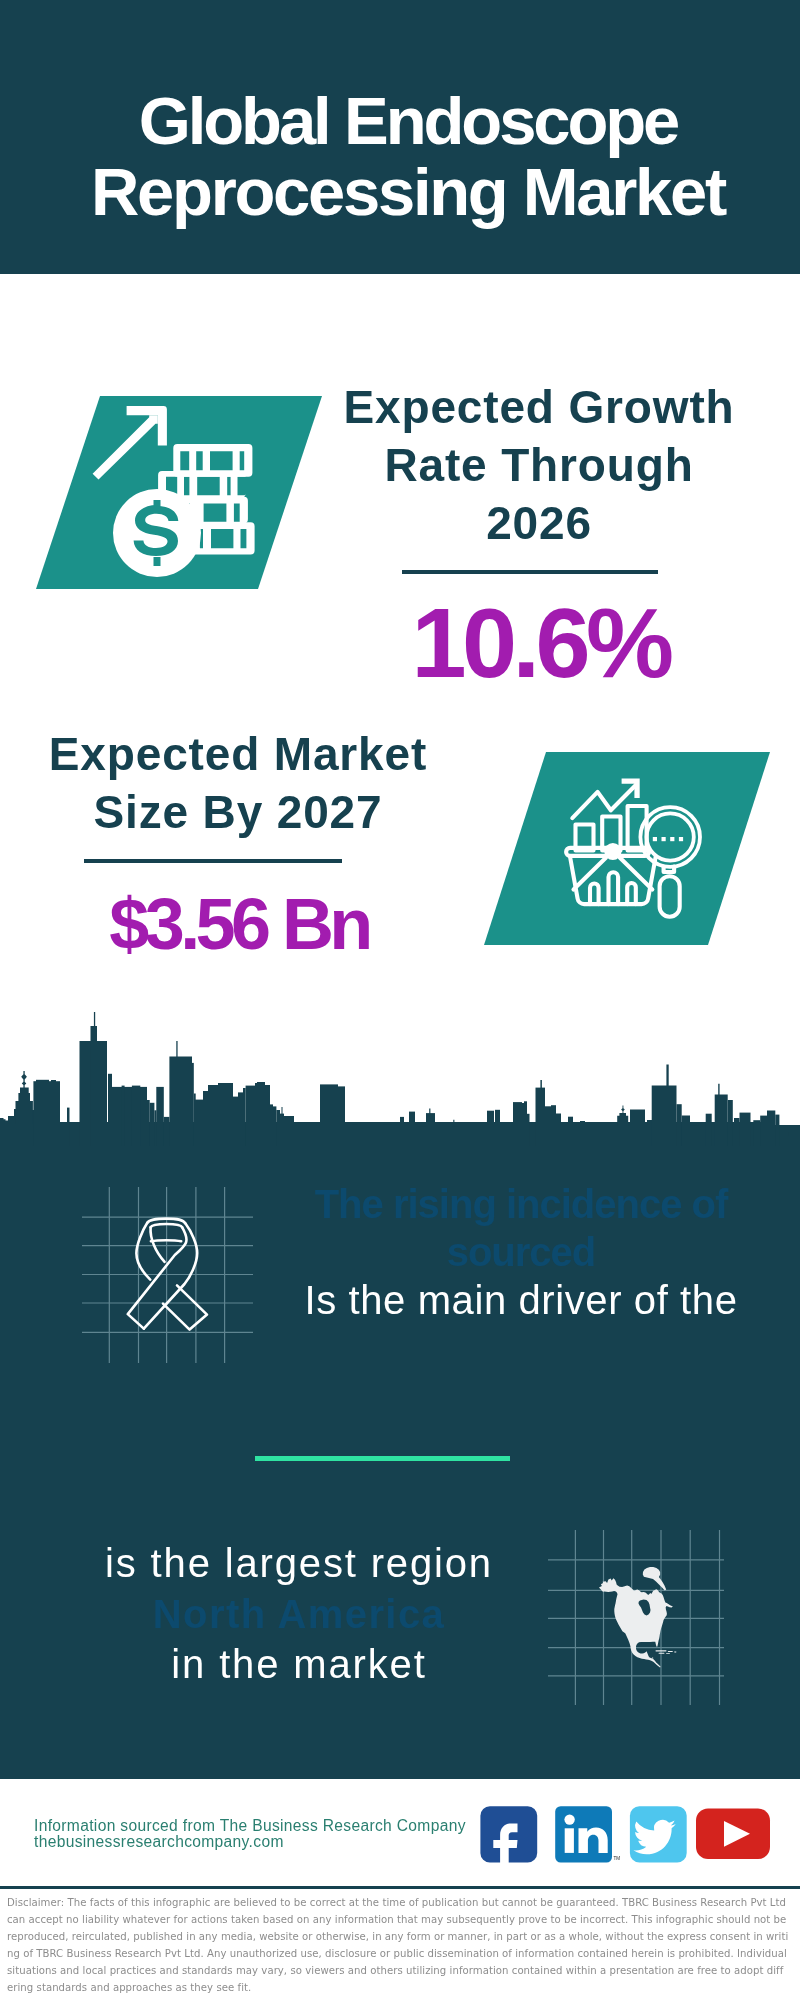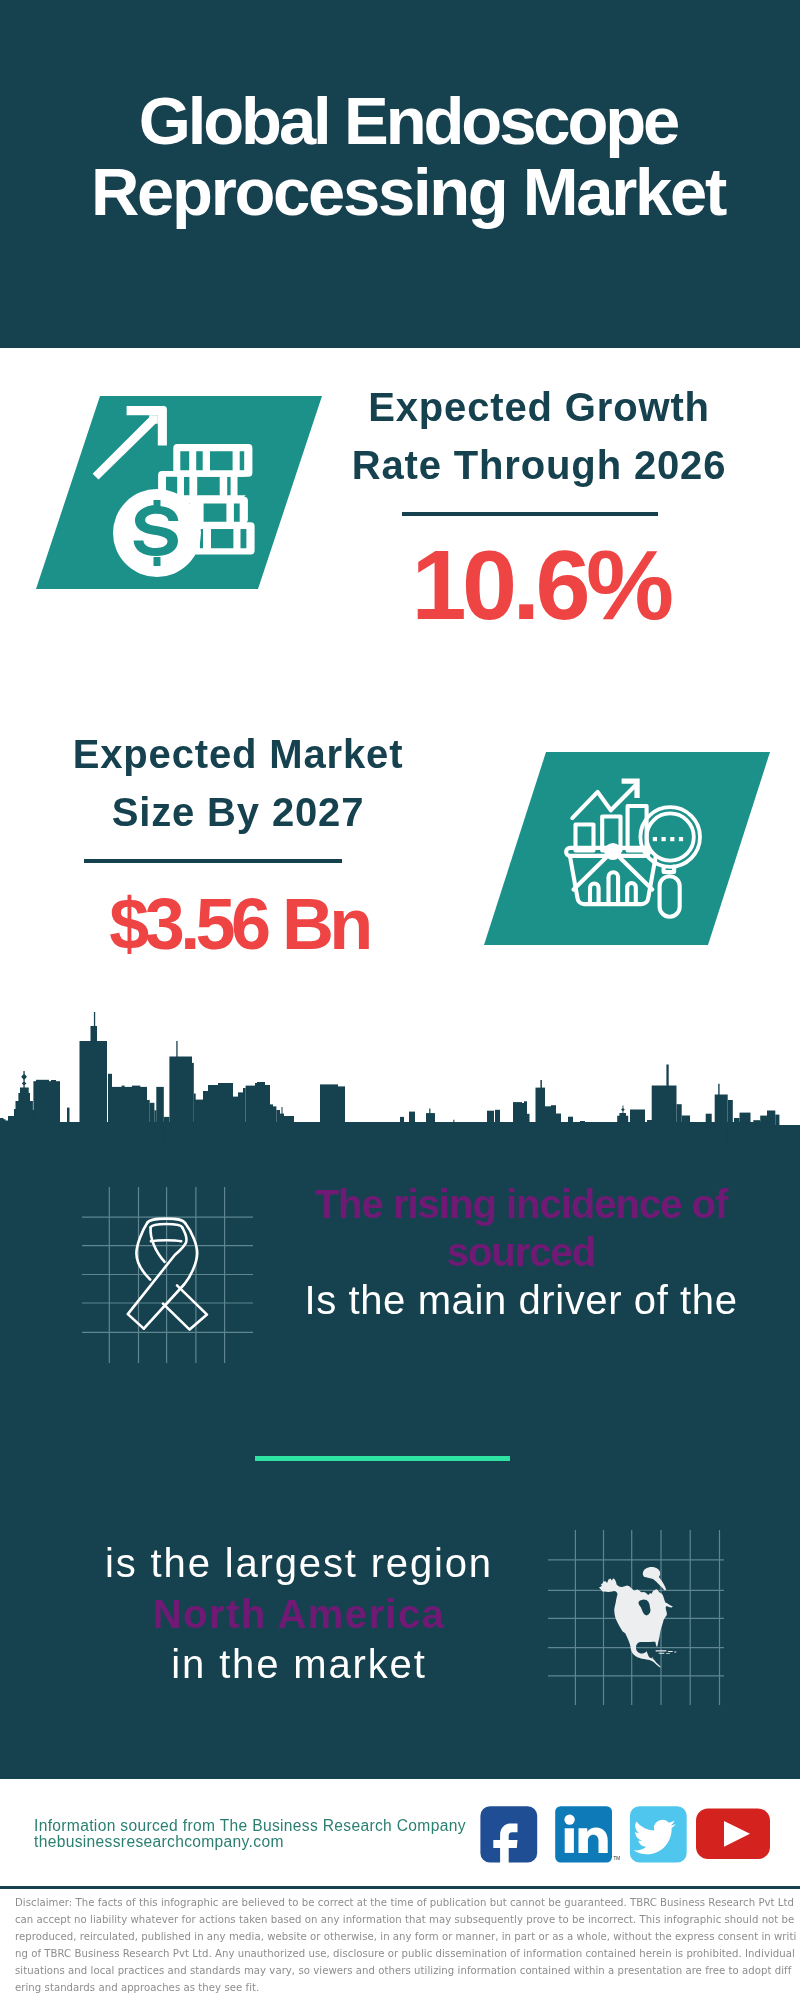--- a/index.html
+++ b/index.html
@@ -2,69 +2,69 @@
 <html><head>
 <meta charset="utf-8">
 <title>Global Endoscope Reprocessing Market</title>
 <style>
   * { margin:0; padding:0; box-sizing:border-box; }
   html,body { width:800px; height:2000px; }
   body { font-family:"Liberation Sans", sans-serif; background:#ffffff; overflow:hidden; }
   .page { position:relative; width:800px; height:2000px; background:#ffffff; overflow:hidden; }
 
   
-  .header { position:absolute; left:0; top:0; width:800px; height:348px; background:#16414f; }
+  .header { position:absolute; left:0; top:0; width:800px; height:274px; background:#16414f; }
   .header-title { position:absolute; left:8px; top:85px; width:800px; text-align:center;
       font-size:67px; font-weight:bold; color:#ffffff; line-height:71px; letter-spacing:-2.3px; }
   .header-title .l1 { letter-spacing:-3.1px; display:inline-block; }
 
   
   .para { position:absolute; }
   .para svg { display:block; }
   .icon-abs { position:absolute; left:0; top:0; width:800px; height:2000px; pointer-events:none; }
 
   
-  .stat-head { font-size:40px; font-weight:bold; color:#16414f; line-height:58px; letter-spacing:0.85px; }
+  .stat-head { font-size:46px; font-weight:bold; color:#16414f; line-height:58px; letter-spacing:0.85px; }
   .stat-rule { height:4px; background:#16414f; }
-  .stat-val { font-size:99px; font-weight:bold; color:#ef4444; line-height:84px; letter-spacing:-4.5px; }
+  .stat-val { font-size:99px; font-weight:bold; color:#a21caf; line-height:84px; letter-spacing:-4.5px; }
 
   .block-1 { position:absolute; left:339px; top:378px; width:400px; text-align:center; }
   .block-1 .stat-rule { width:256px; margin:18px auto 0; margin-left:63px; }
   .block-1 .stat-val { margin-top:27px; margin-left:3px; }
 
   .block-2 { position:absolute; left:38px; top:725px; width:400px; text-align:center; }
   .block-2 .stat-rule { width:258px; margin:18px auto 0; margin-left:46px; }
   .block-2 .stat-val { margin-top:19px; margin-left:2px; font-size:72px; letter-spacing:-4.6px; }
 
   
   .dark { position:absolute; left:0; top:1125px; width:800px; height:654px; background:#16414f; }
   .skyline { position:absolute; left:0; top:1010px; width:800px; height:136px; display:block; }
   .driver-text { position:absolute; left:291px; top:1180px; width:460px; text-align:center; }
-  .hl { color:#701a75; font-weight:bold; }
+  .hl { color:#0c4a6e; font-weight:bold; }
   .wt { color:#ffffff; }
   .driver-text .ln { font-size:40px; line-height:48.2px; }
   .driver-text .hl { letter-spacing:-1.0px; }
   .driver-text .wt { letter-spacing:0.6px; }
   .mid-rule { position:absolute; left:255px; top:1456px; width:255px; height:5px; background:#2fe3a2; }
 
   
   .region-text { position:absolute; left:54px; top:1538px; width:490px; text-align:center; }
   .region-text .ln { font-size:40px; line-height:50.5px; }
   .region-text .hl { letter-spacing:1.4px; }
   .region-text .wt { letter-spacing:1.85px; }
 
   
   .src-text { position:absolute; left:34px; top:1818px; font-size:15.6px;
       color:#2a7f70; line-height:16.3px; letter-spacing:0.33px; }
 
   
   .disc-line { position:absolute; left:0; top:1886px; width:800px; height:3px; background:#16414f; }
   .disclaimer { position:absolute; left:7px; top:1895px; width:782px; font-size:11.25px;
       font-family:"DejaVu Sans Condensed","DejaVu Sans", sans-serif; font-stretch:condensed;
-      color:#8d8d8d; line-height:16.9px; text-align:left; word-break:break-all; letter-spacing:0.05px;margin-left:8px; }
+      color:#8d8d8d; line-height:16.9px; text-align:left; word-break:break-all; letter-spacing:0.05px; }
 </style>
 </head>
 <body>
 
 <div class="page">
 
   <div class="header">
     <div class="header-title">
       <span class="l1">Global Endoscope</span><br>
       <span>Reprocessing Market</span>

